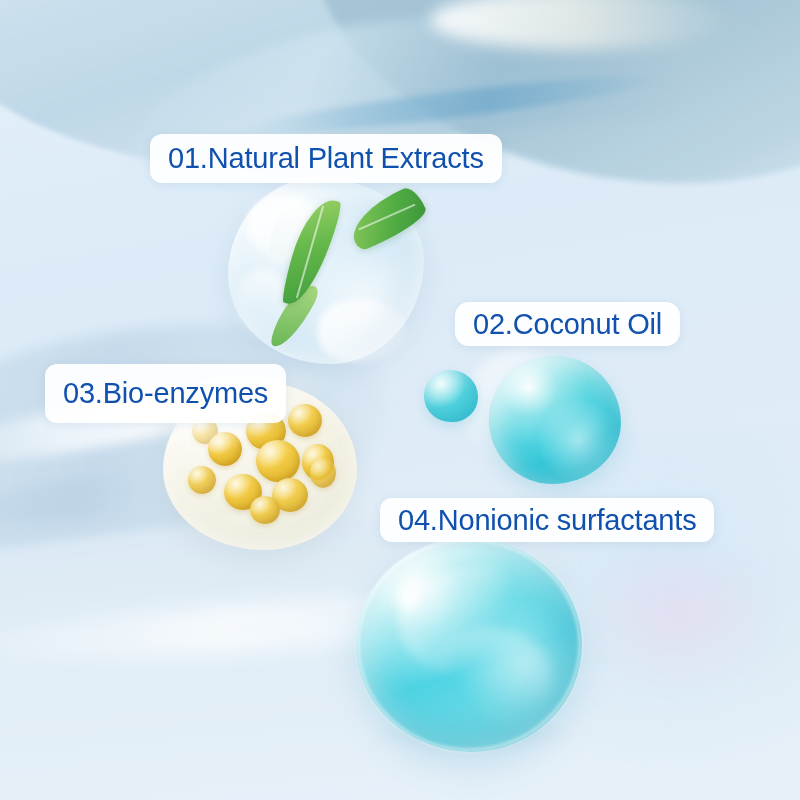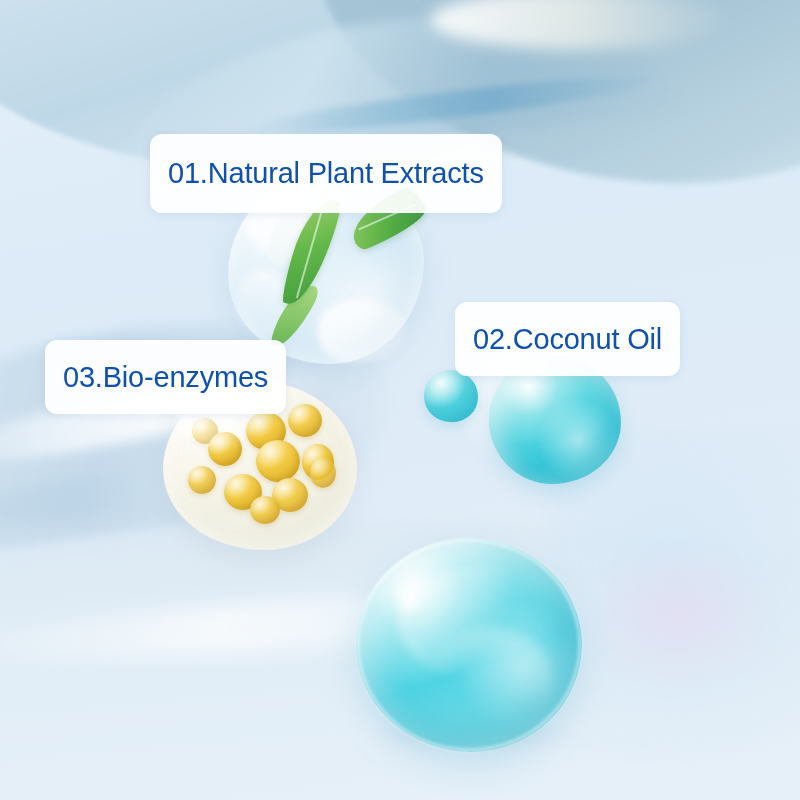--- a/index.html
+++ b/index.html
@@ -291,31 +291,31 @@
 
   
   .pill {
     position: absolute;
     display: flex;
     align-items: center;
     background: rgba(255,255,255,.93);
     border-radius: 12px;
     box-shadow: 0 2px 10px rgba(120,160,195,.18);
     white-space: nowrap;
-    padding: 15px 18px;
+    padding: 0 18px;
   }
   .pill span {
     color: #1050ae;
     font-size: 29px;
     line-height: 1;
     letter-spacing: -0.2px;
   }
   #pill-01 { left: 150px; top: 134px; height: 49px; }
-  #pill-02 { left: 455px; top: 302px; height: 44px; }
-  #pill-03 { left: 45px;  top: 340px; height: 44px; }
+  #pill-02 { left: 455px; top: 302px; height: 44px; border-radius: 14px; }
+  #pill-03 { left: 45px;  top: 364px; height: 59px; }
   #pill-04 { left: 380px; top: 498px; height: 44px; }
 
   
   #banner {
     position: absolute;
     left: 74px; top: 712px;
     width: 652px; height: 57px;
     background: rgba(255,255,255,.72);
     border-radius: 29px;
     display: flex;
@@ -388,15 +388,18 @@
 
   <div class="pill" id="pill-01">
     <span>01.Natural Plant Extracts</span>
   </div>
   <div class="pill" id="pill-02">
     <span>02.Coconut Oil</span>
   </div>
   <div class="pill" id="pill-03">
     <span>03.Bio-enzymes</span>
   </div>
+  <div class="pill" id="pill-04">
+    <span>04.Nonionic surfactants</span>
+  </div>
 
 
 </div>
 
 </body></html>

